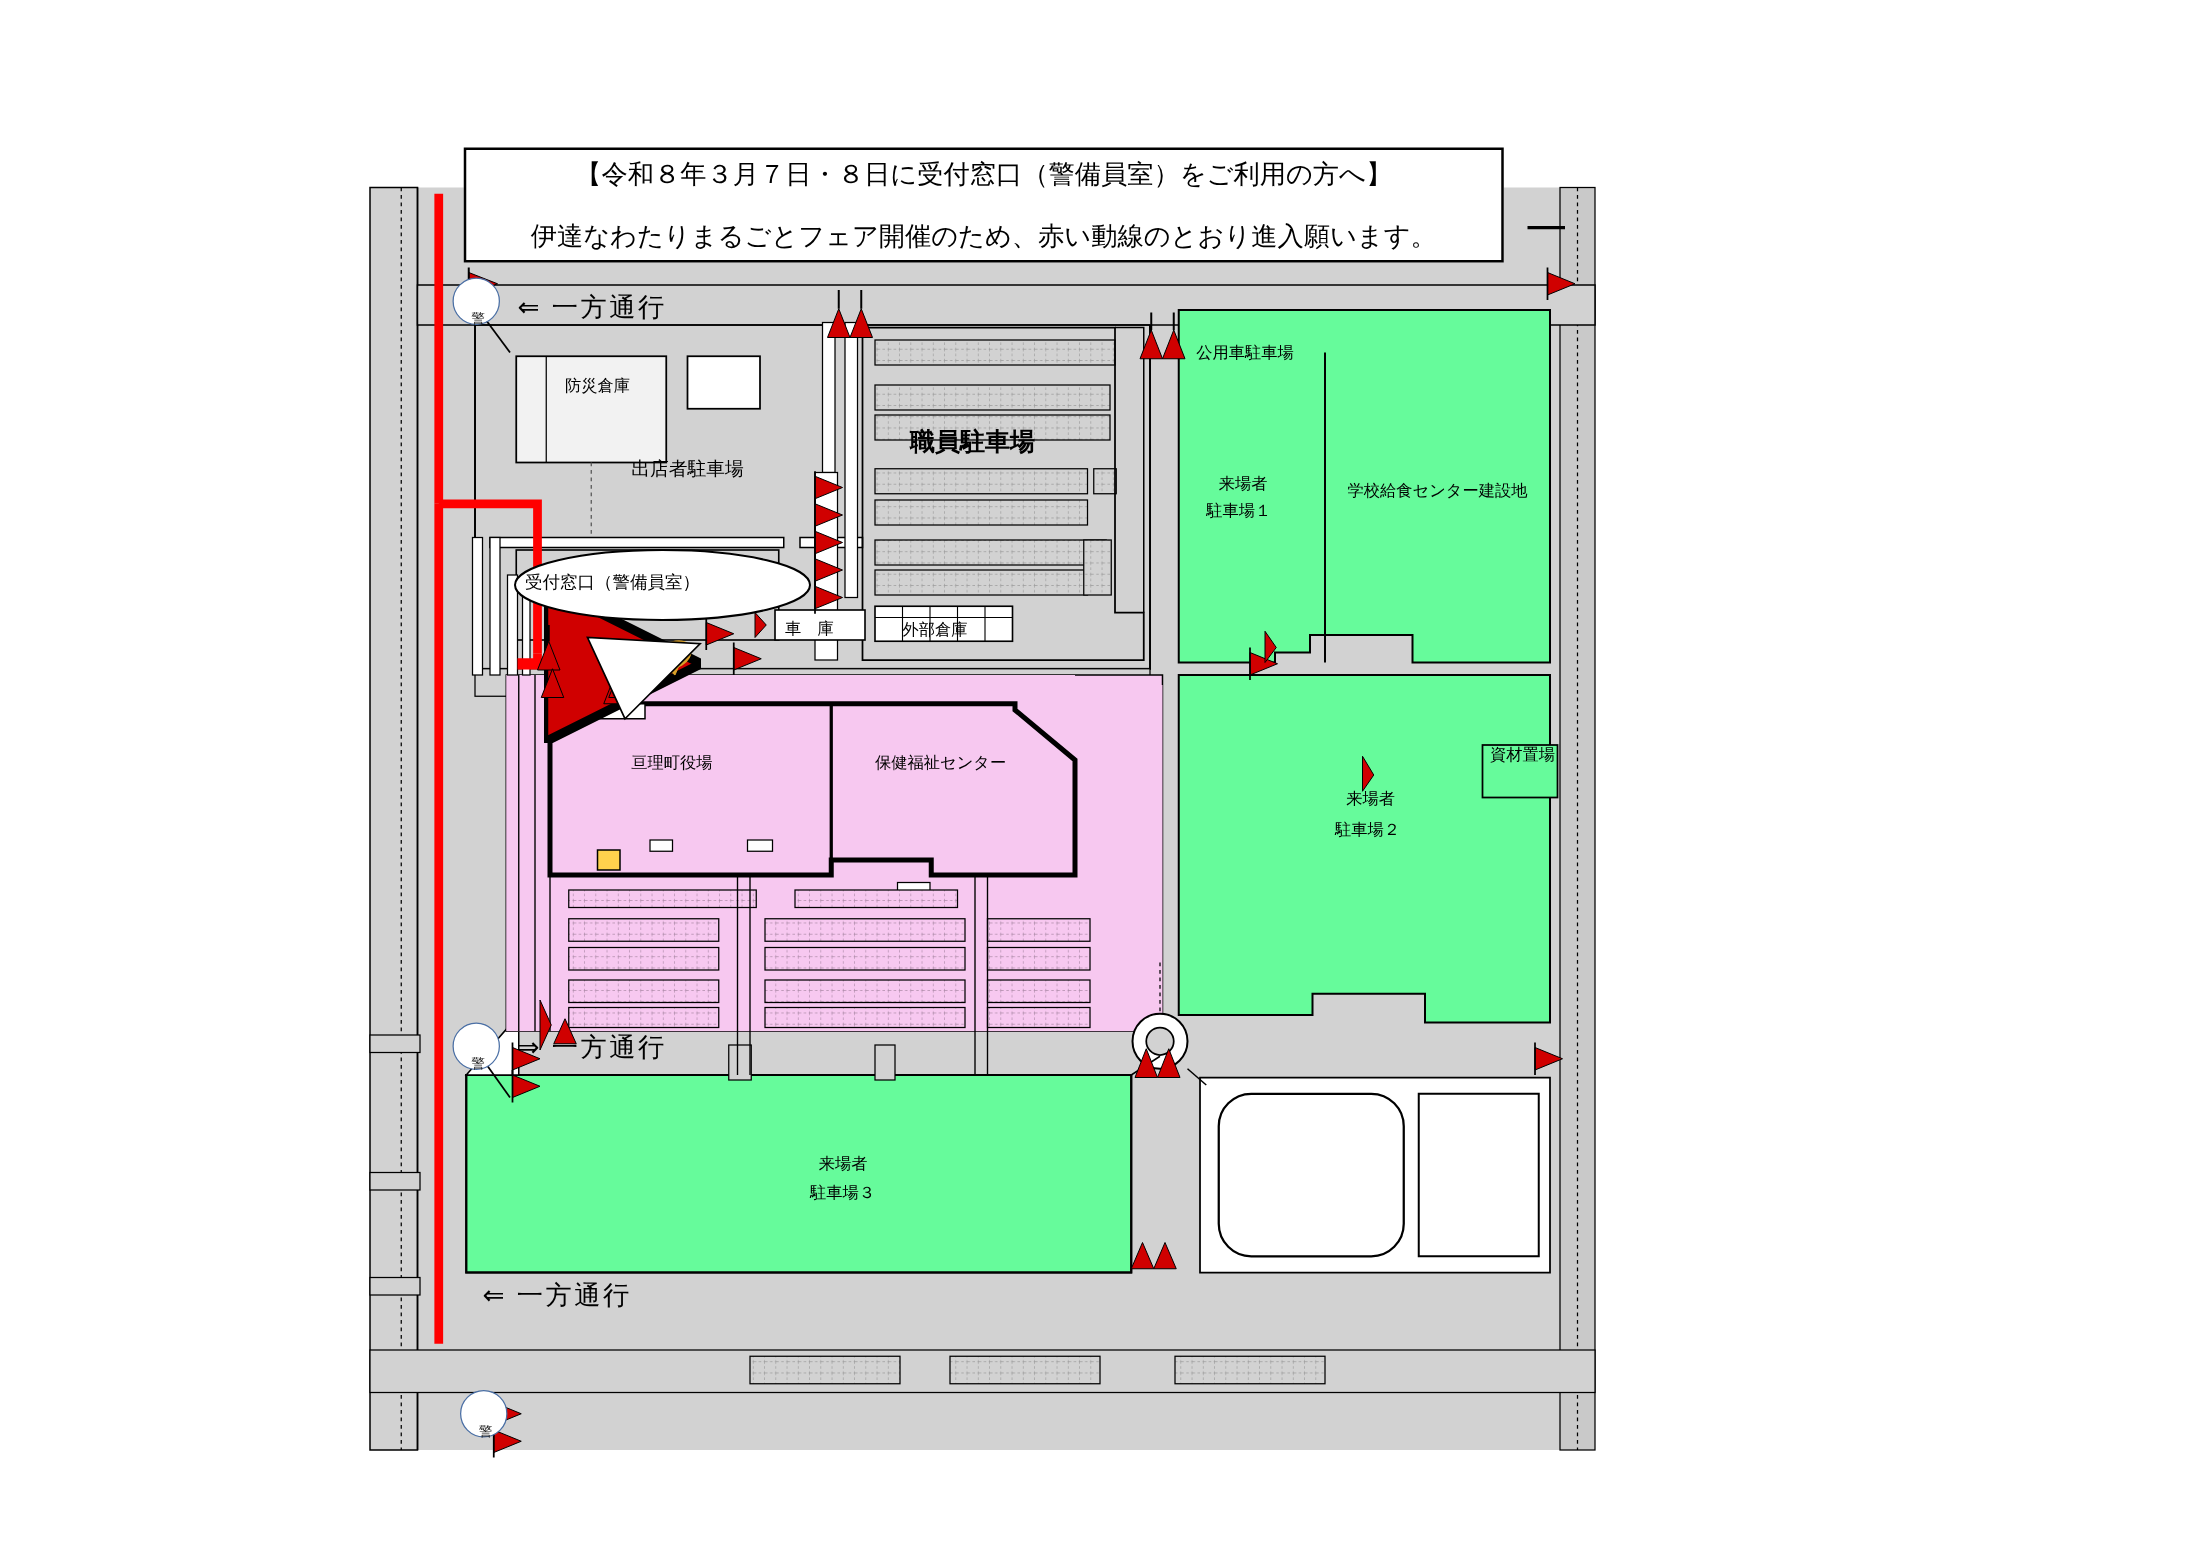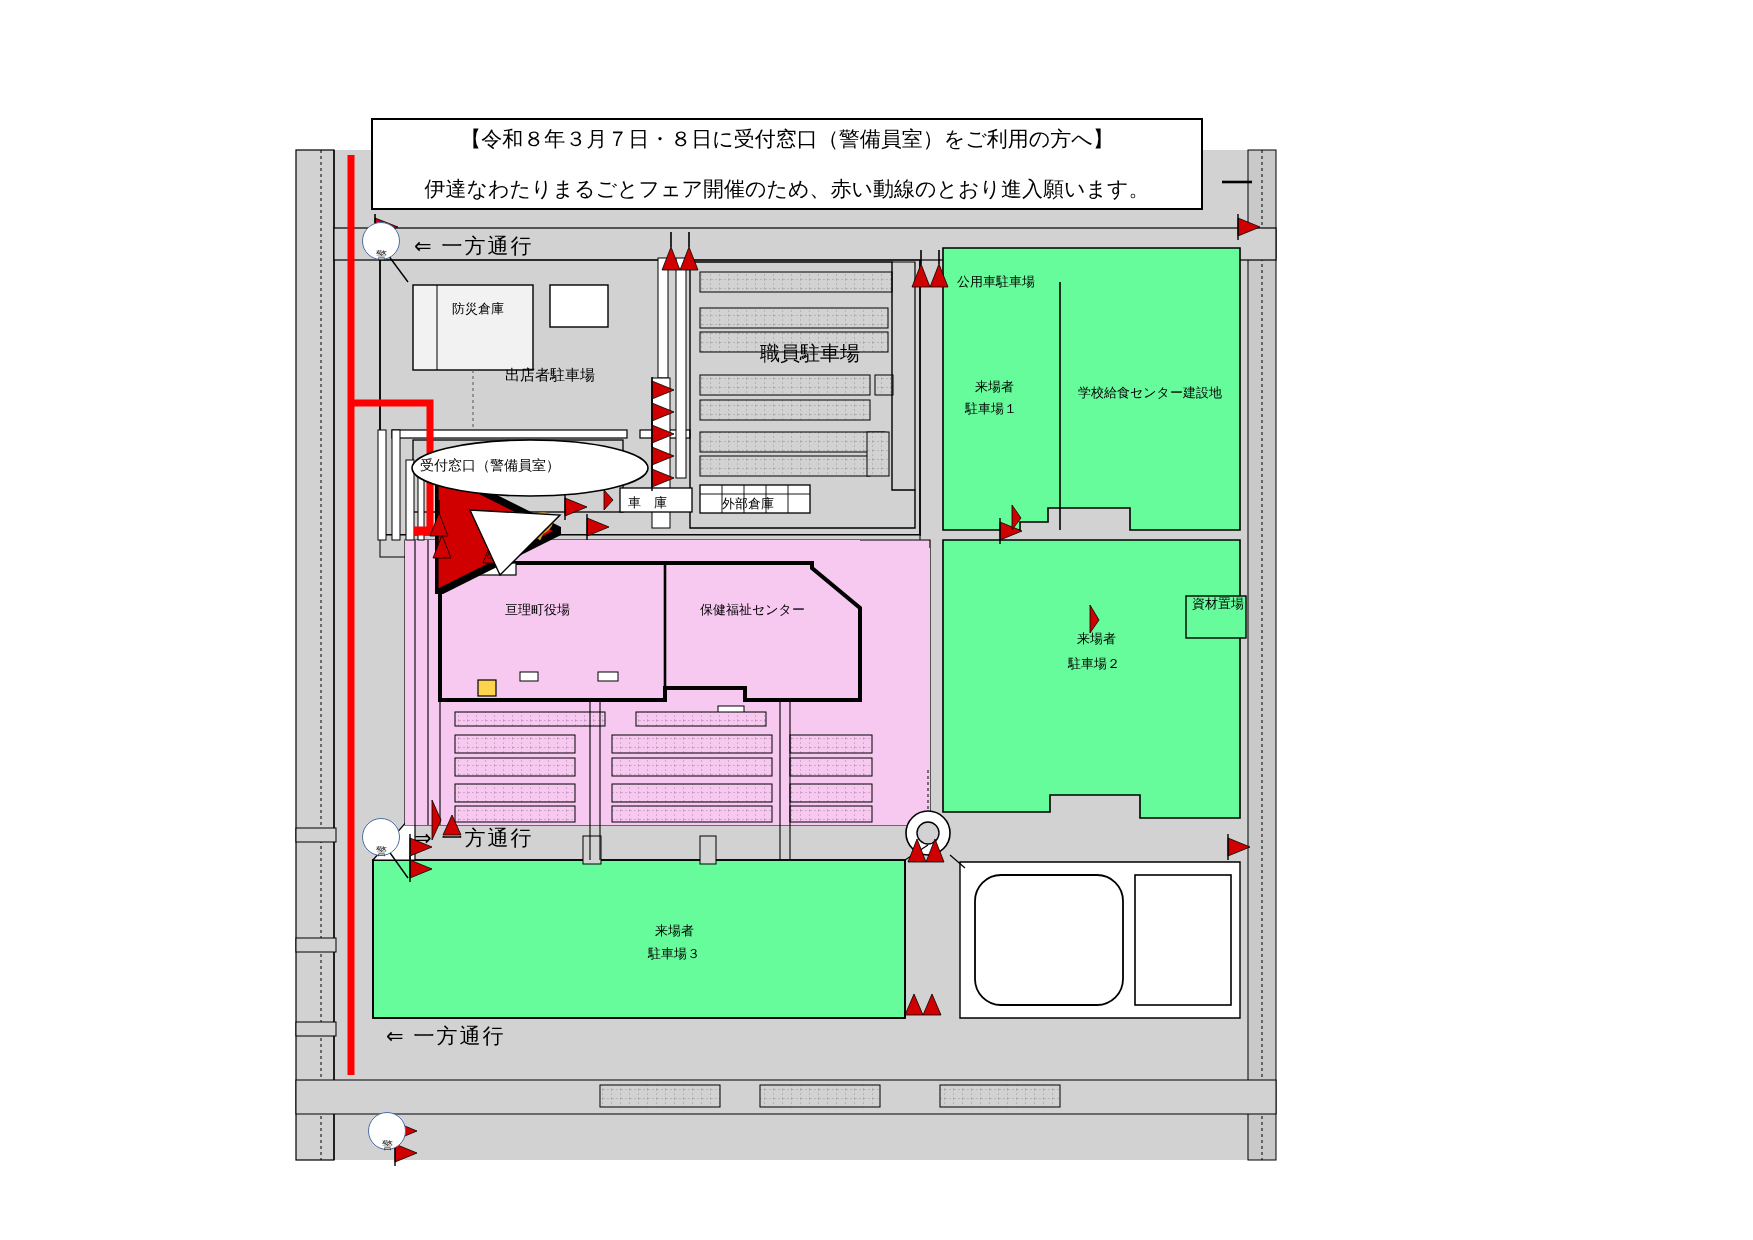--- a/index.html
+++ b/index.html
@@ -273,21 +273,21 @@
 <div class="keibi" style="left:362px;top:222px;">警</div>
 <div class="keibi" style="left:362px;top:818px;">警</div>
 <div class="keibi" style="left:368px;top:1112px;">警</div>
 
 <div class="lbl oneway" style="left:414px;top:232px;">⇐ 一方通行</div>
 <div class="lbl oneway" style="left:414px;top:824px;">⇒ 一方通行</div>
 <div class="lbl oneway" style="left:386px;top:1022px;">⇐ 一方通行</div>
 
 <div class="lbl small" style="left:452px;top:300px;">防災倉庫</div>
 <div class="lbl mid" style="left:505px;top:366px;">出店者駐車場</div>
-<div class="lbl big" style="left:760px;top:340px;">職員駐車場</div>
+<div class="lbl big" style="left:728px;top:340px;font-weight:bold;">職員駐車場</div>
 <div class="lbl small" style="left:957px;top:273px;">公用車駐車場</div>
 <div class="lbl small" style="left:975px;top:378px;">来場者</div>
 <div class="lbl small" style="left:965px;top:400px;">駐車場１</div>
 <div class="lbl small" style="left:1078px;top:384px;">学校給食センター建設地</div>
 <div class="lbl small" style="left:628px;top:494px;">車　庫</div>
 <div class="lbl small" style="left:722px;top:495px;">外部倉庫</div>
 <div class="lbl small" style="left:505px;top:601px;">亘理町役場</div>
 <div class="lbl small" style="left:700px;top:601px;text-align:center;">保健福祉センター</div>
 <div class="lbl small" style="left:1077px;top:630px;">来場者</div>
 <div class="lbl small" style="left:1068px;top:655px;">駐車場２</div>

